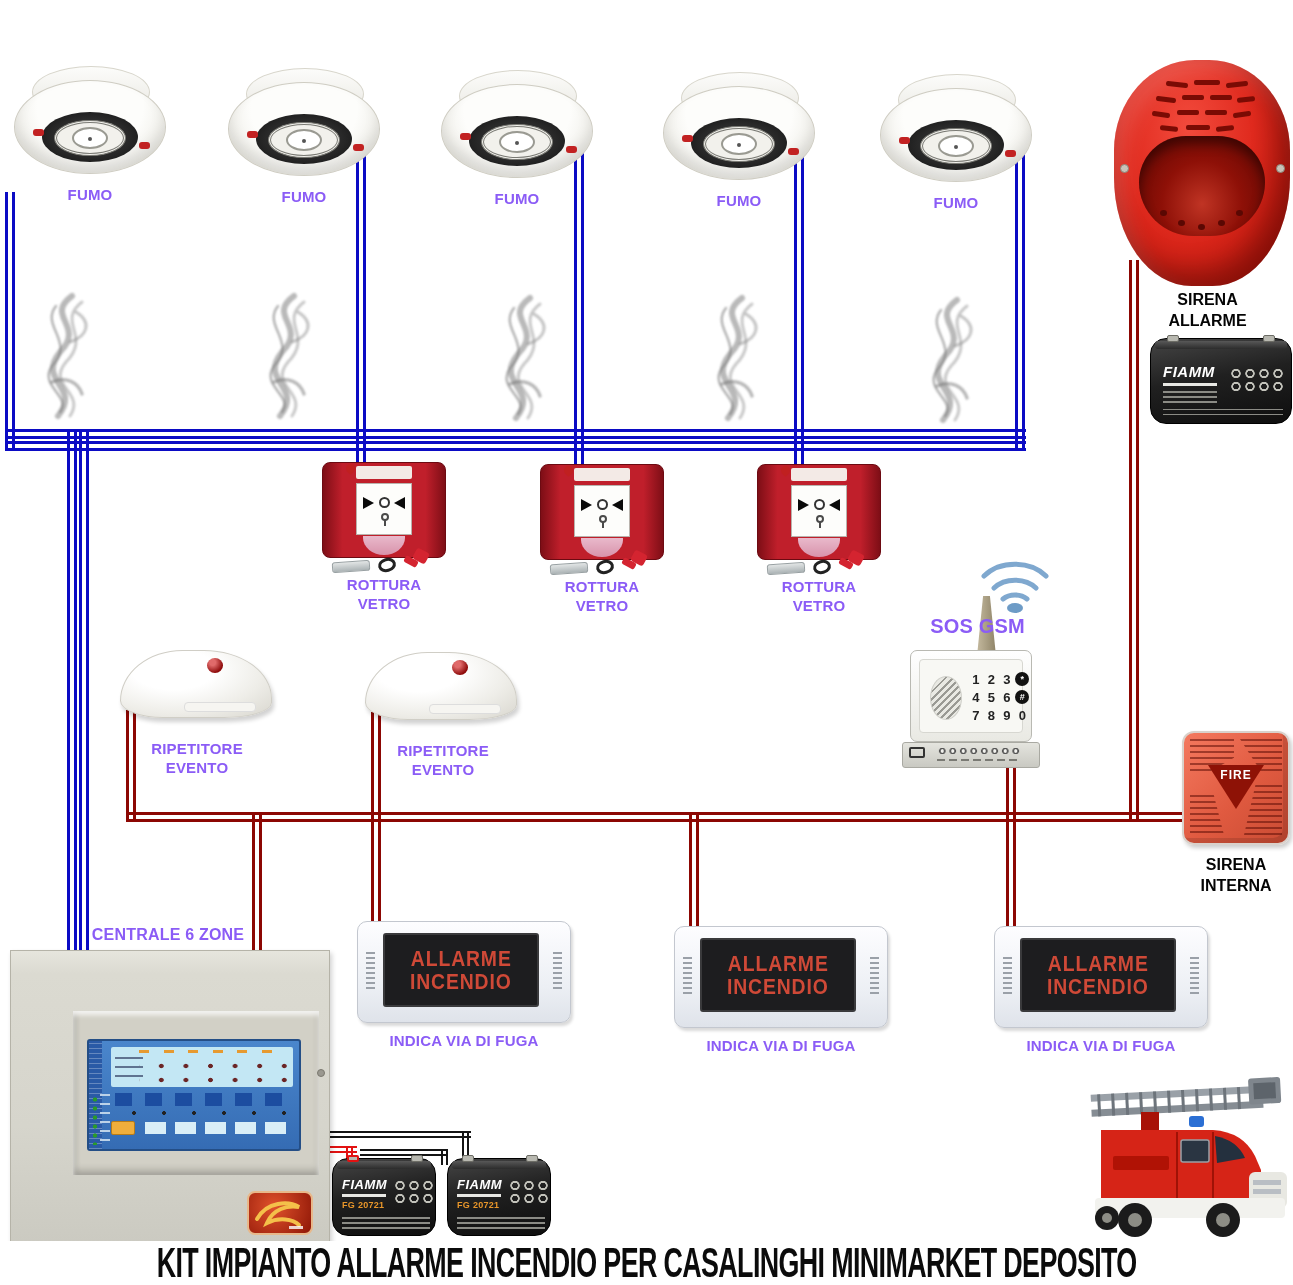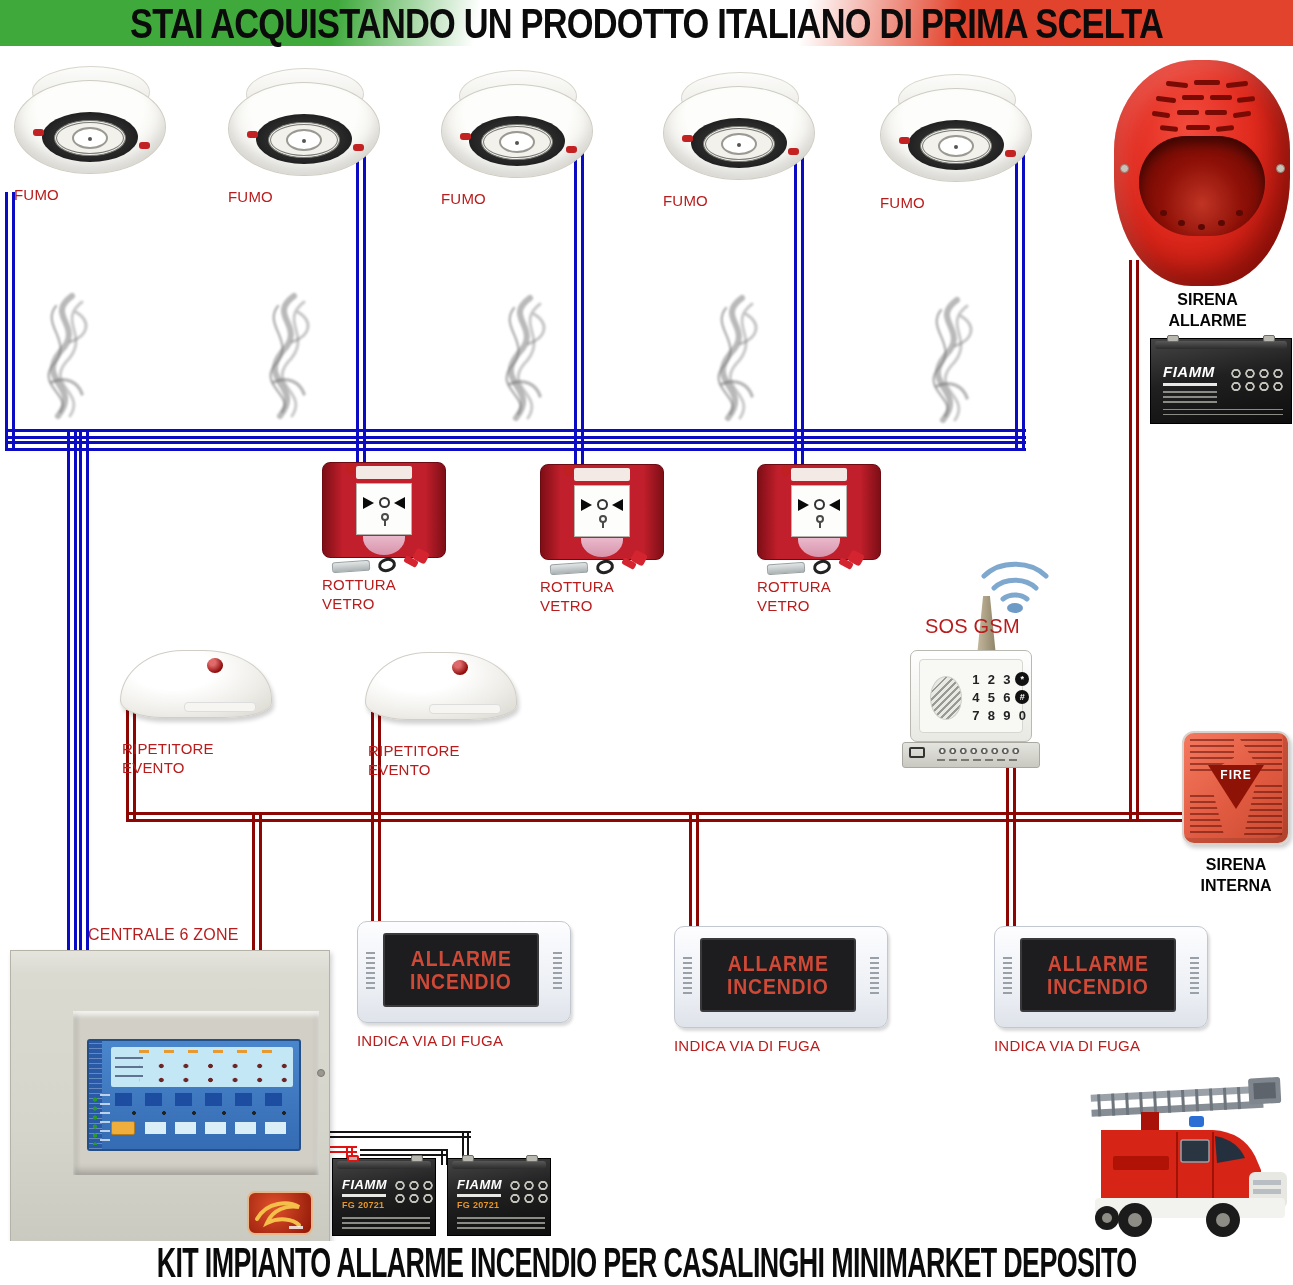--- a/index.html
+++ b/index.html
@@ -1,19 +1,19 @@
 <!DOCTYPE html>
 <html><head>
 <meta charset="utf-8">
 <style>
   html,body{margin:0;padding:0;background:#fff;}
   .stage{position:relative;width:1293px;height:1285px;background:#fff;overflow:hidden;
          font-family:"Liberation Sans",sans-serif;color:#000;}
   .abs{position:absolute;}
-  .lbl{font-weight:normal;font-size:15px;line-height:1.25;letter-spacing:.2px;color:#b91c1c;}
+  .lbl{font-weight:bold;font-size:15px;line-height:1.25;text-align:center;letter-spacing:.2px;color:#8b5cf6;}
   .lbl-big{font-weight:bold;font-size:16px;line-height:1.3;text-align:center;color:#050505;}
 
   
   .banner{left:0;top:0;width:1293px;height:46px;display:flex;align-items:center;justify-content:center;
     background:linear-gradient(100deg,#3fa93c 0%,#3fa93c 26%,#ffffff 37%,#ffffff 62%,#e2432c 74%,#e2432c 100%);}
   .banner span{display:inline-block;white-space:nowrap;font-weight:bold;font-size:43px;letter-spacing:-1px;
     transform:scaleX(.80);transform-origin:center;color:#0b0b0b;}
   .footer{left:0;top:1241px;width:1293px;height:44px;display:flex;align-items:center;justify-content:center;background:#fff;}
   .footer span{display:inline-block;white-space:nowrap;font-weight:bold;font-size:42px;letter-spacing:-1px;
     transform:scaleX(.64);transform-origin:center;color:#0b0b0b;}
@@ -161,42 +161,39 @@
   .kp-leftcol{position:absolute;left:2px;top:52px;width:20px;height:52px;
     background-image:radial-gradient(circle 1.8px,#2a9a2a 0 1.8px,transparent 2.4px),
       repeating-linear-gradient(0deg,#bcd2e8 0 2px,transparent 2px 9px);
     background-size:8px 9px,10px 9px;background-position:0 2px,9px 3px;background-repeat:repeat-y;}
   .cab-screw{position:absolute;width:6px;height:6px;border-radius:50%;background:#9a9890;border:1px solid #7b796f;}
   .cab-logo{position:absolute;left:236px;top:240px;width:66px;height:44px;border-radius:8px;
     background:radial-gradient(circle at 40% 35%,#e0512c,#8e1606);border:2px solid #e8b88a;box-sizing:border-box;}
 
   
   .bat{background:linear-gradient(170deg,#454545 0%,#202020 45%,#0e0e0e 100%);
-    border-radius:0;border:1px solid #000;box-sizing:border-box;}
+    border-radius:16px;border:1px solid #000;box-sizing:border-box;}
   .bat::before{content:"";position:absolute;left:4px;right:4px;top:2px;height:8px;border-radius:3px;
     background:linear-gradient(#585858,#2c2c2c);}
   .bat-post{position:absolute;top:-4px;width:12px;height:7px;background:#b8b8b0;border-radius:2px;border:1px solid #6d6d66;box-sizing:border-box;}
   .bat-post.red{border:2px solid #e21212;}
   .bat-brand{position:absolute;font-style:italic;font-weight:bold;color:#fff;letter-spacing:.5px;}
   .bat-bar{position:absolute;background:#e8e8e4;height:3px;}
   .bat-model{position:absolute;color:#e8962a;font-weight:bold;font-size:9px;letter-spacing:.3px;}
   .bat-icons{position:absolute;background-image:radial-gradient(circle 4.5px,transparent 0 2.6px,#c2c2ba 3px 4.4px,transparent 5px);
     background-size:14px 13px;}
   .bat-fine{position:absolute;background:repeating-linear-gradient(0deg,#8b8b85 0 1.5px,transparent 1.5px 5px);}
 
   .smoke{filter:blur(1.1px);opacity:.85;}
 </style>
 </head>
 <body>
 
 <div class="stage">
 
-  <div class="abs banner">
-    <span>STAI ACQUISTANDO UN PRODOTTO ITALIANO DI PRIMA SCELTA</span>
-  </div>
 
   <div class="abs wv cblue" style="left:5px;top:192px;height:258px;"></div>
   <div class="abs wv cblue" style="left:356px;top:118px;height:347px;"></div>
   <div class="abs wv cblue" style="left:574px;top:132px;height:333px;"></div>
   <div class="abs wv cblue" style="left:794px;top:134px;height:331px;"></div>
   <div class="abs wv cblue" style="left:1015px;top:120px;height:331px;"></div>
   <div class="abs wh cblue" style="left:5px;top:429px;width:1021px;"></div>
   <div class="abs wh cblue" style="left:5px;top:441px;width:1021px;"></div>
   <div class="abs wv cblue" style="left:67px;top:431px;height:524px;"></div>
   <div class="abs wv cblue" style="left:79px;top:431px;height:524px;"></div>

